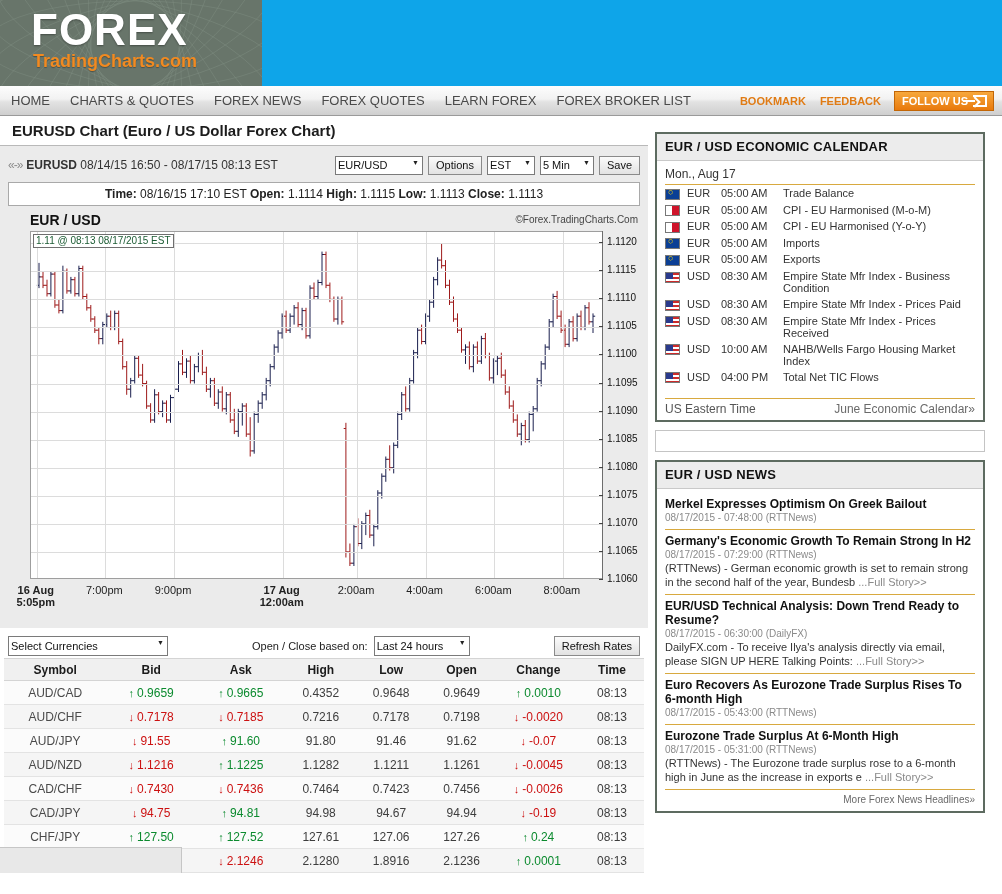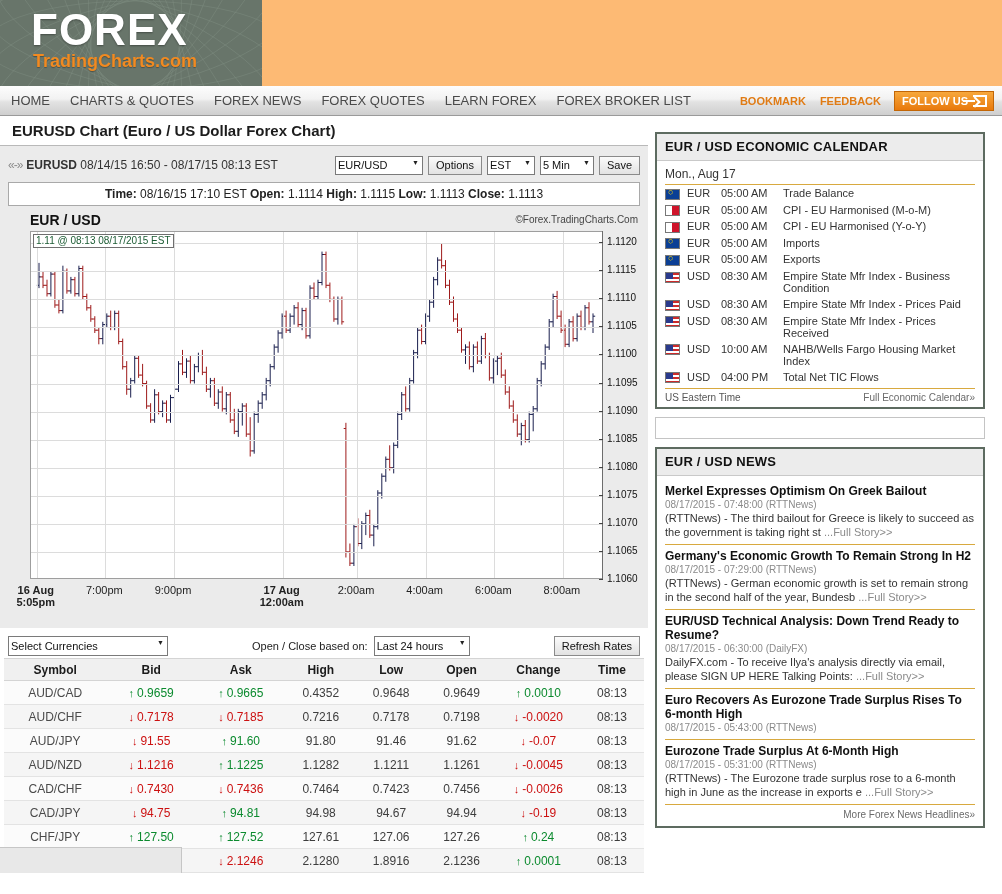--- a/index.html
+++ b/index.html
@@ -7,21 +7,21 @@
   body {
     width:1002px; height:894px; overflow:hidden;
     background:#ffffff;
     font-family:"Liberation Sans", sans-serif;
     font-size:12px; color:#222;
   }
 
   
   #header {
     position:relative; width:1002px; height:86px;
-    background:#fdba74;
+    background:#0ea5e9;
     overflow:hidden;
   }
   #header .logo-panel {
     position:absolute; left:0; top:0; width:262px; height:86px;
     background:#68756a;
     overflow:hidden;
   }
   #header .spiro {
     position:absolute; left:-30px; top:-70px; width:330px; height:230px;
     opacity:.5;
@@ -207,22 +207,22 @@
   .flag.eu { background:#0b3f95; }
   .flag.eu:after {
     content:"\25CB"; position:absolute; left:2px; top:-3px; color:#ffd700; font-size:9px;
   }
   .flag.us { background:repeating-linear-gradient(to bottom,#cc2b2b 0 2px,#fff 2px 4px); }
   .flag.us:before {
     content:""; position:absolute; left:0; top:0; width:7px; height:6px; background:#2a3a8c;
   }
   .flag.mt { background:linear-gradient(to right,#fff 0 50%,#cf142b 50% 100%); }
   .cal-foot {
-    border-top:1px solid #d8a93f; margin-top:3px; padding-top:3px;
-    display:flex; font-size:10px; color:#555;text-align:right;
+    border-top:1px solid #d8a93f; margin-top:13px; padding-top:3px;
+    display:flex; font-size:12px; color:#555;text-align:right;
   }
   .cal-foot .r { margin-left:auto; color:#6a6a6a; cursor:pointer; }
   #adbox { border:1px solid #c4c4c4; background:#fff; height:22px; margin-bottom:8px; }
 
   .news-item { padding:4px 0 5px 0; border-bottom:1px solid #d8a93f; }
   .news-item:last-of-type { border-bottom:1px solid #d8a93f; }
   .news-title { font-size:12px; font-weight:bold; color:#111; cursor:pointer; line-height:14px; }
   .news-meta { font-size:10px; color:#8a8a8a; line-height:13px; }
   .news-sum { font-size:11px; color:#333; line-height:14px; }
   .news-sum .more { color:#8a8a8a; cursor:pointer; }
@@ -1000,34 +1000,33 @@
               <tr>
                 <td class="flagcell"><span class="flag us"></span></td>
                 <td class="cur">USD</td>
                 <td class="time">04:00 PM</td>
                 <td class="evt">Total Net TIC Flows</td>
               </tr>
             </tbody>
         </table>
         <div class="cal-foot">
           <span>US Eastern Time</span>
-          <span class="r">Full Economic Calendar»</span>
+          <span class="r">June Economic Calendar»</span>
         </div>
       </div>
     </div>
 
     <div id="adbox"></div>
 
     <div class="panel">
       <div class="panel-head">EUR / USD NEWS</div>
       <div class="panel-body" id="news-body">
           <div class="news-item">
             <div class="news-title">Merkel Expresses Optimism On Greek Bailout</div>
             <div class="news-meta">08/17/2015 - 07:48:00 (RTTNews)</div>
-            <div class="news-sum"><span>(RTTNews) - The third bailout for Greece is likely to succeed as the government is taking right st </span><span class="more">...Full Story&gt;&gt;</span></div>
           </div>
           <div class="news-item">
             <div class="news-title">Germany's Economic Growth To Remain Strong In H2</div>
             <div class="news-meta">08/17/2015 - 07:29:00 (RTTNews)</div>
             <div class="news-sum"><span>(RTTNews) - German economic growth is set to remain strong in the second half of the year, Bundesb </span><span class="more">...Full Story&gt;&gt;</span></div>
           </div>
           <div class="news-item">
             <div class="news-title">EUR/USD Technical Analysis: Down Trend Ready to Resume?</div>
             <div class="news-meta">08/17/2015 - 06:30:00 (DailyFX)</div>
             <div class="news-sum"><span>DailyFX.com - To receive Ilya's analysis directly via email, please SIGN UP HERE Talking Points: </span><span class="more">...Full Story&gt;&gt;</span></div>

